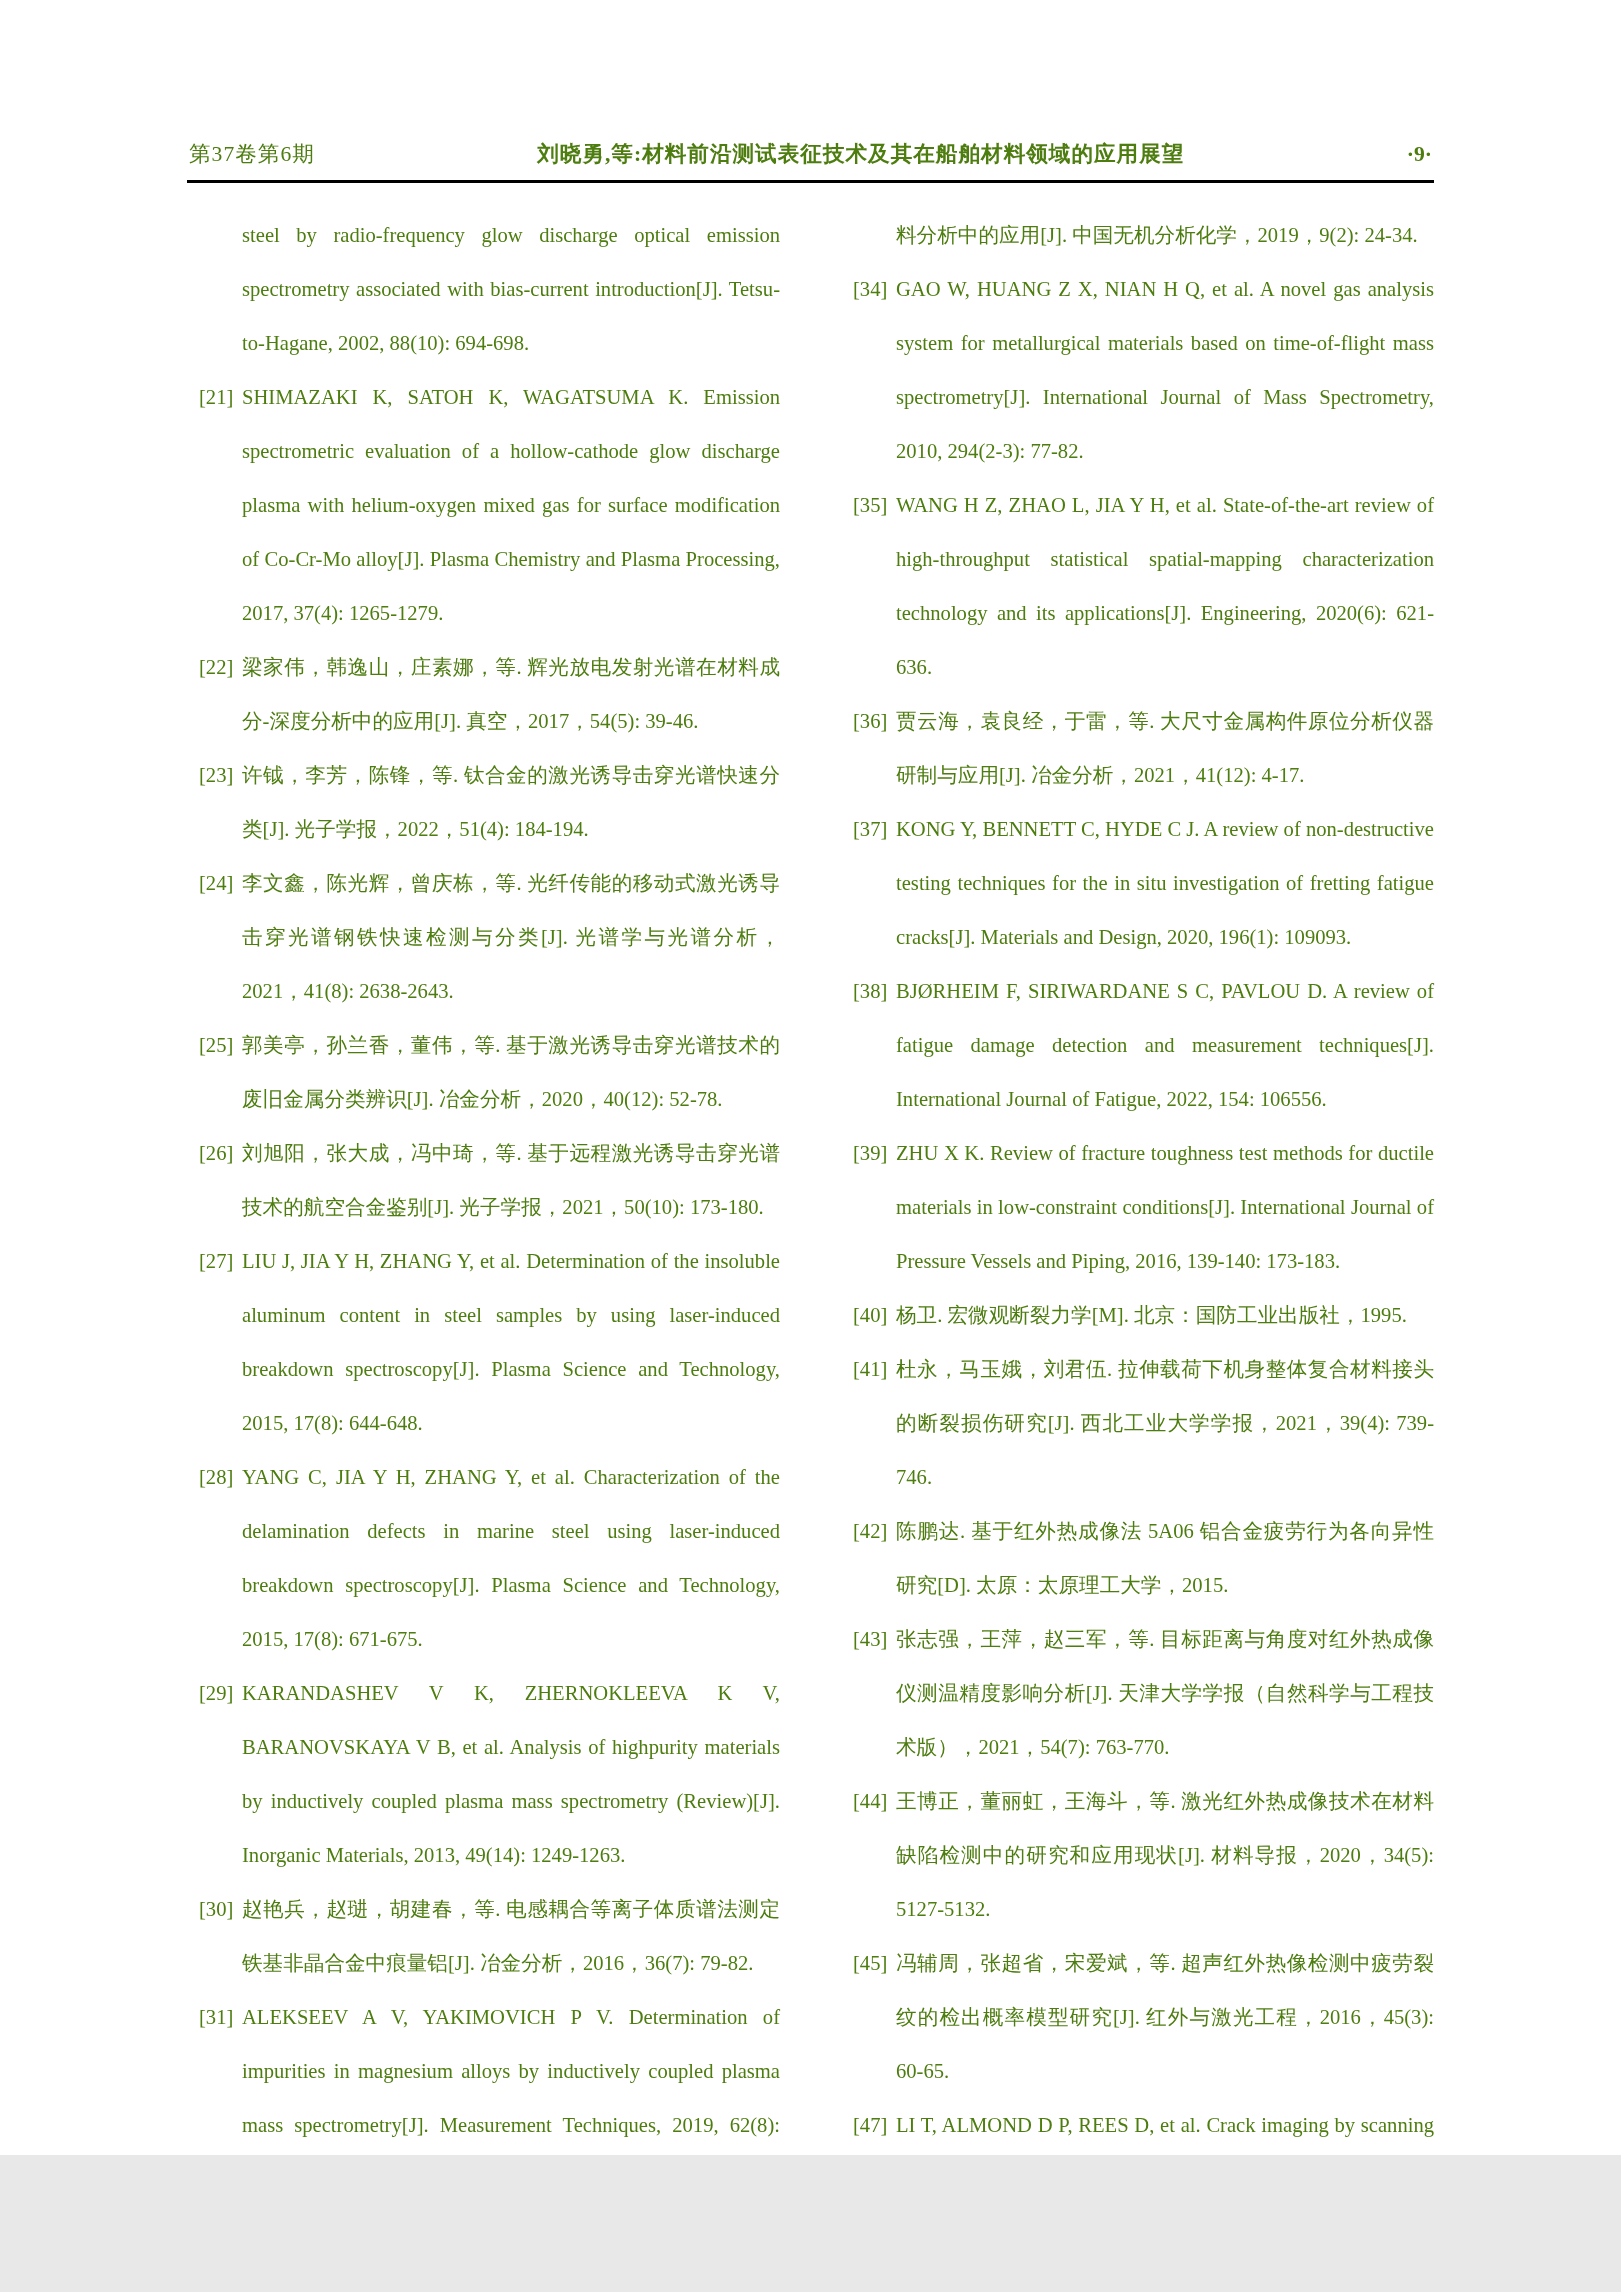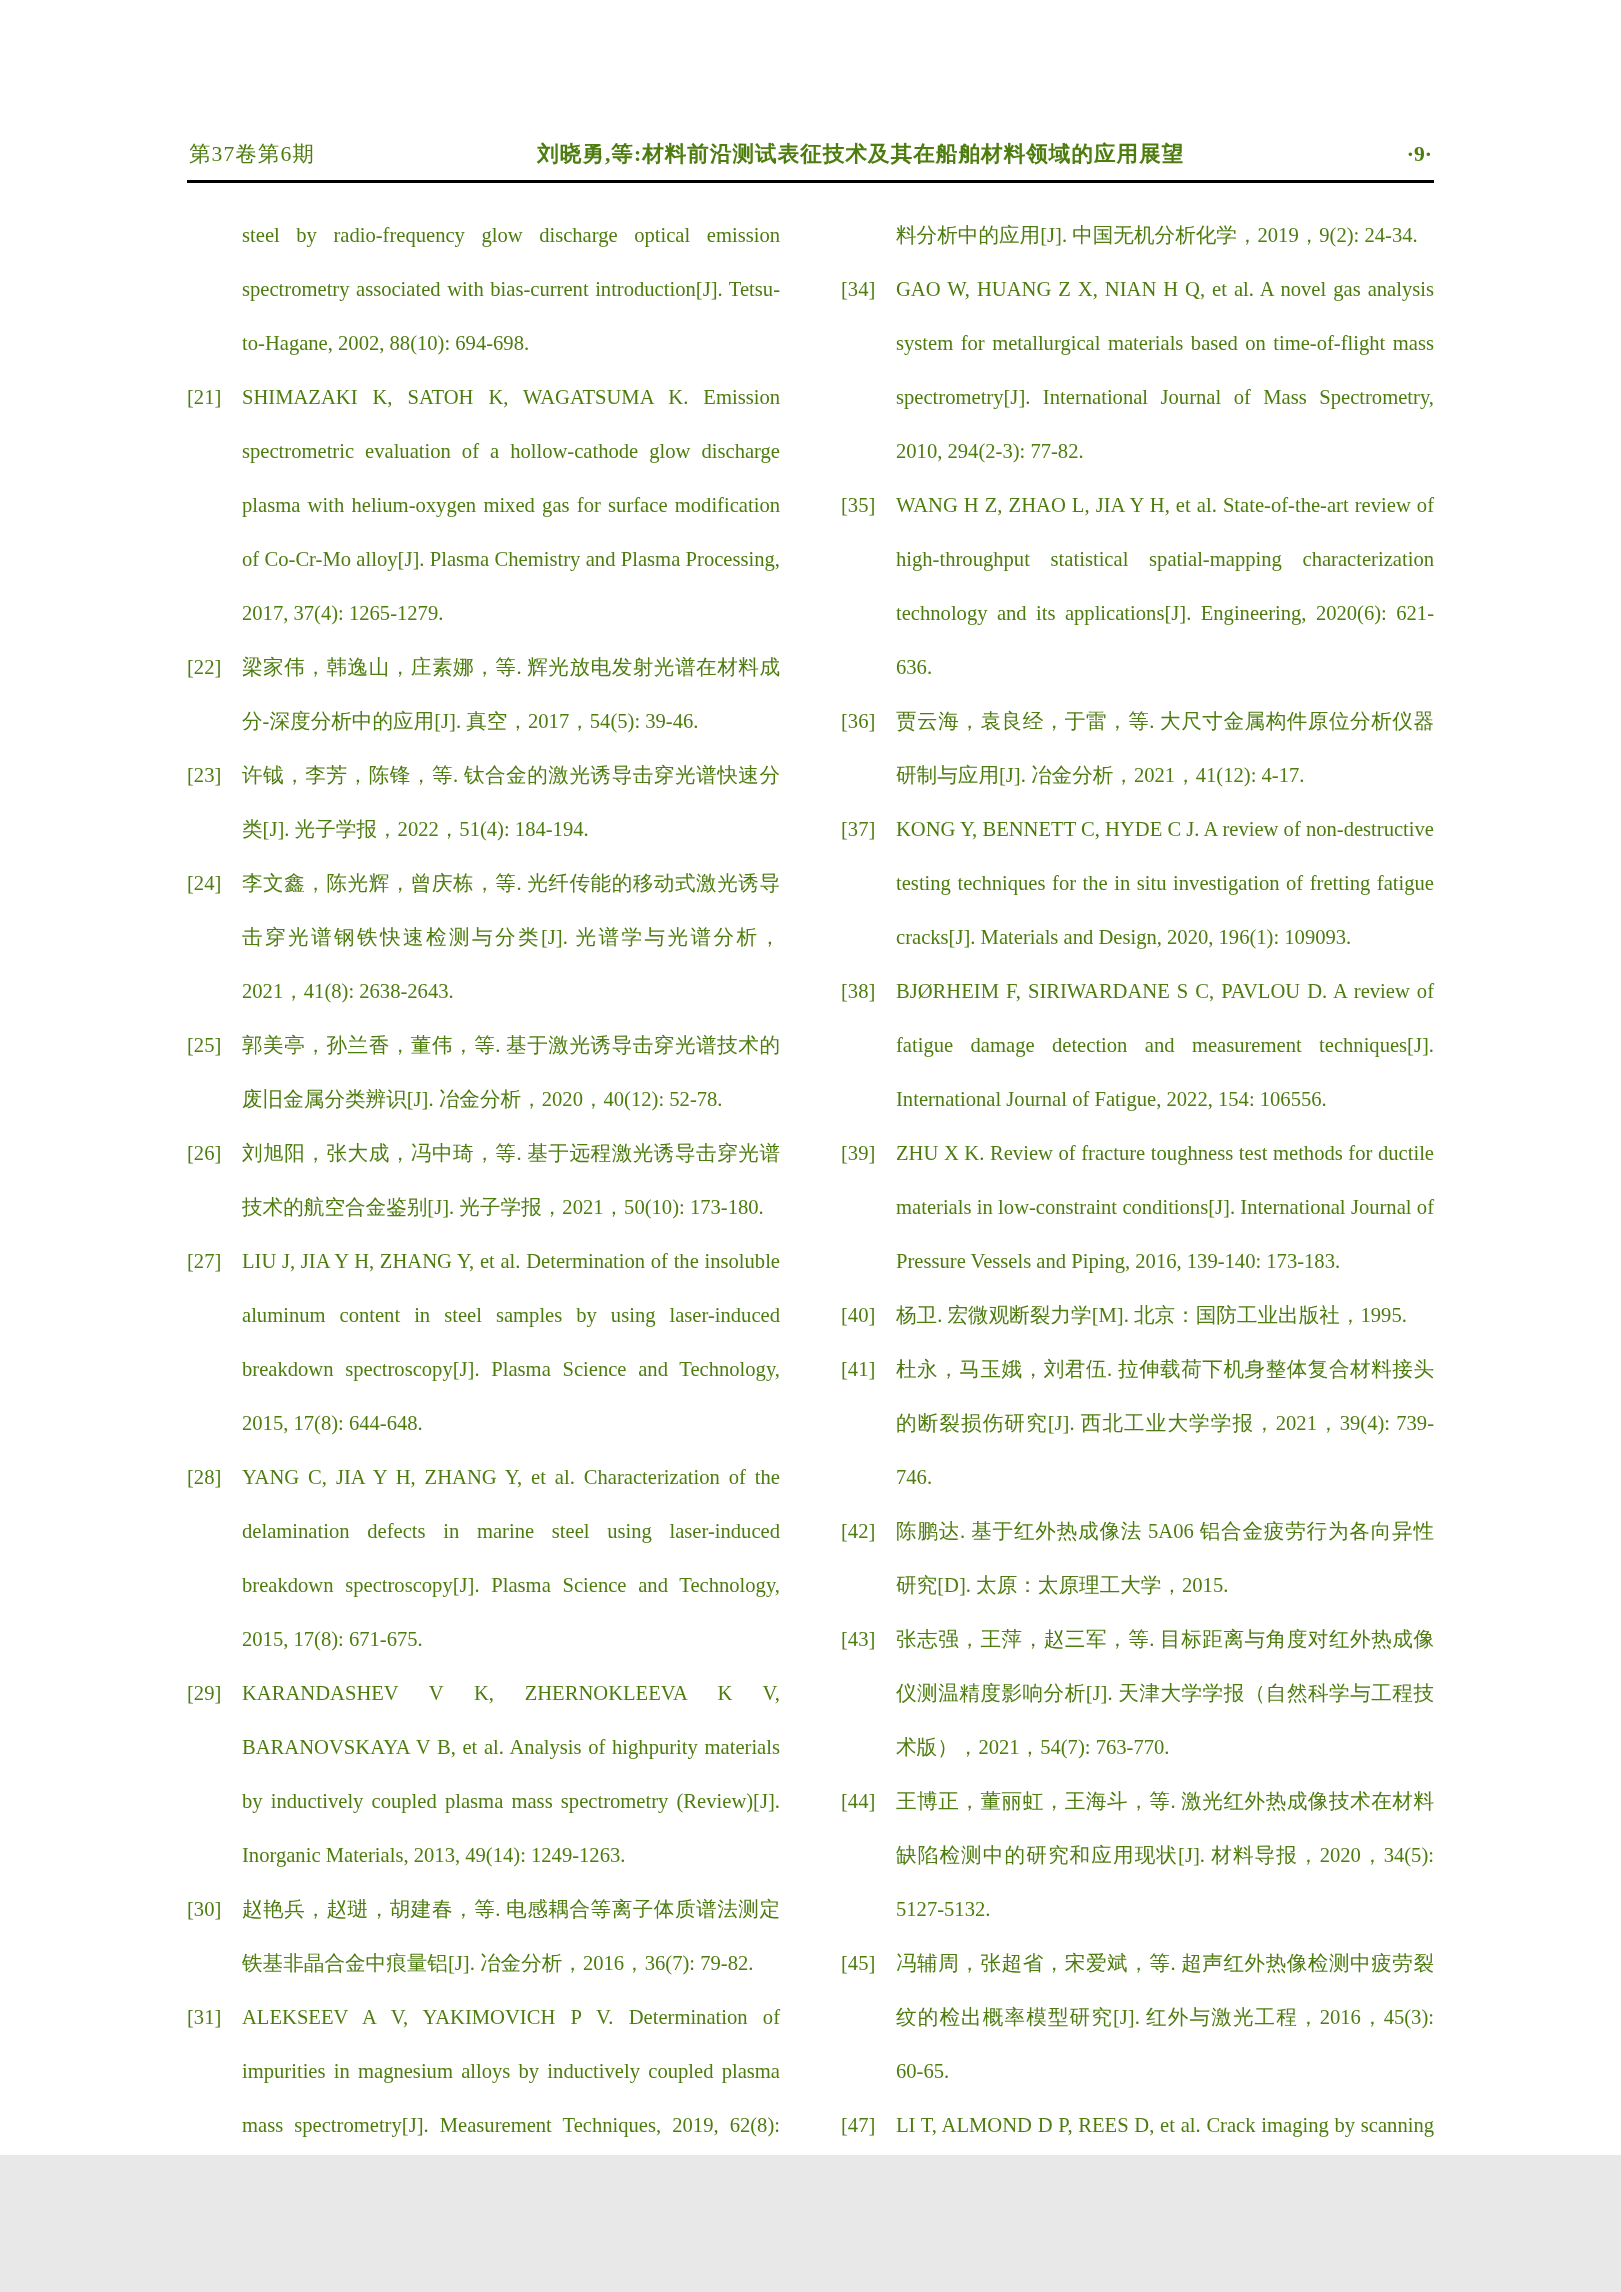--- a/index.html
+++ b/index.html
@@ -43,21 +43,21 @@
     line-height: 54px;
     text-align: justify;
   }
   .ref {
     position: relative;
     padding-left: 55px;
     word-break: break-word;
   }
   .ref-label {
     position: absolute;
-    left: 0;
+    left: 12px;
     top: 0;
     white-space: nowrap;
   }
 </style>
 </head>
 <body>
 
 <div class="page">
   <div class="inner">
     <div class="header">

